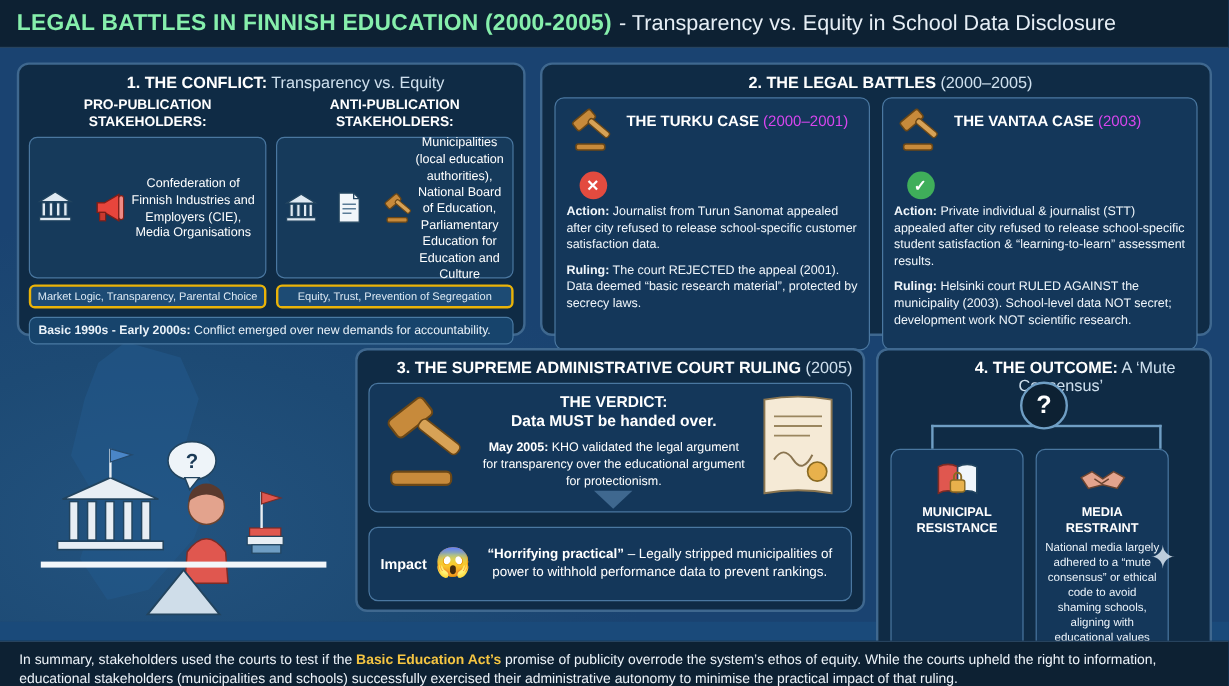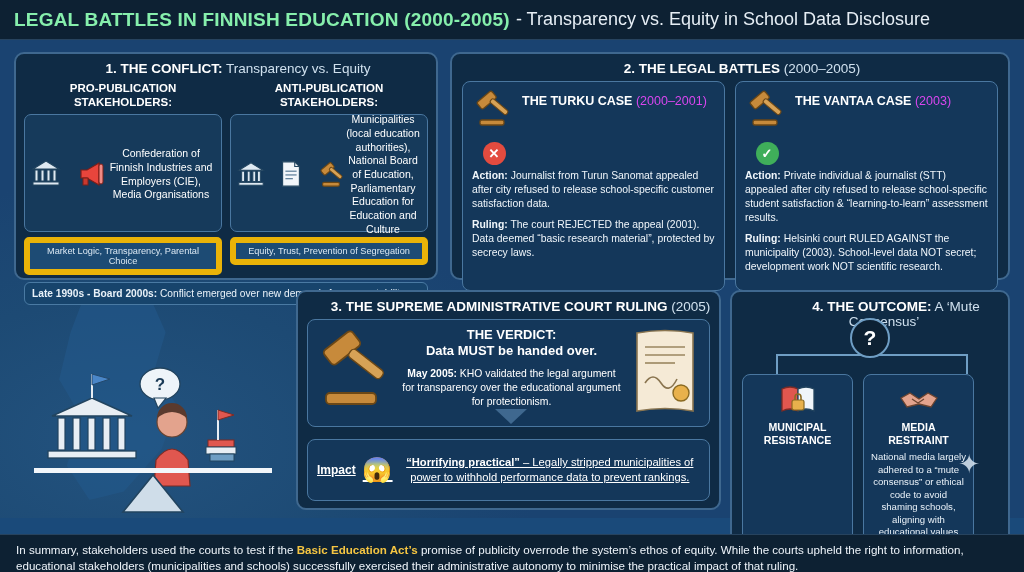--- a/index.html
+++ b/index.html
@@ -107,21 +107,21 @@
   .p1-text {
     font-size: 10.5px;
     text-align: center;
     line-height: 1.3;
     color: #ffffff;
     margin-top: 5px;
   }
   .p1-tag {
     margin-top: 5px;
     background: #1d4b74;
-    border: 6px solid #eab308;
+    border: 2px solid #eab308;
     border-radius: 5px;
     font-size: 9.2px;
     text-align: center;
     padding: 3px 4px;
     color: #dbe8f3;
   }
   #p1-footer {
     margin: 7px 8px 0;
     background: #17446c;
     border: 1px solid #4a7aa3;
@@ -194,21 +194,20 @@
   #p3-impact {
     margin: 12px 9px 0;
     background: #14375a;
     border: 1.5px solid #4a77a0;
     border-radius: 8px;
     padding: 7px 9px;
     display: flex;
     align-items: center;
     gap: 7px;
     height: 62px;
-    text-decoration: underline;
   }
   #p3-impact .imp-label { font-size: 12px; font-weight: bold; white-space: nowrap; }
   #p3-impact .imp-text { font-size: 11.2px; line-height: 1.33; text-align: center; flex: 1; }
   #p3-impact .imp-text b { font-weight: bold; }
   #arrow-down {
     position: absolute;
     left: 197px; top: 117px;
     width: 0; height: 0;
     border-left: 16px solid transparent;
     border-right: 16px solid transparent;
@@ -359,21 +358,21 @@
               </svg>
             </span>
           </div>
           <div class="p1-text">Municipalities (local education authorities), National Board of Education, Parliamentary Education for Education and Culture</div>
         </div>
         <div class="p1-tag">Equity, Trust, Prevention of Segregation</div>
       </div>
     </div>
 
     <div id="p1-footer">
-      <b>Late 1990s - Board 2000s:</b><span> Conflict emerged over new demands for accountability.</span>
+      <b>Basic 1990s - Early 2000s:</b><span> Conflict emerged over new demands for accountability.</span>
     </div>
   </div>
 
   <div class="panel" id="panel2">
     <div class="panel-title">
       <b>2. THE LEGAL BATTLES</b>
       <span class="lite">(2000–2005)</span>
     </div>
 
     <div id="p2-cards">

